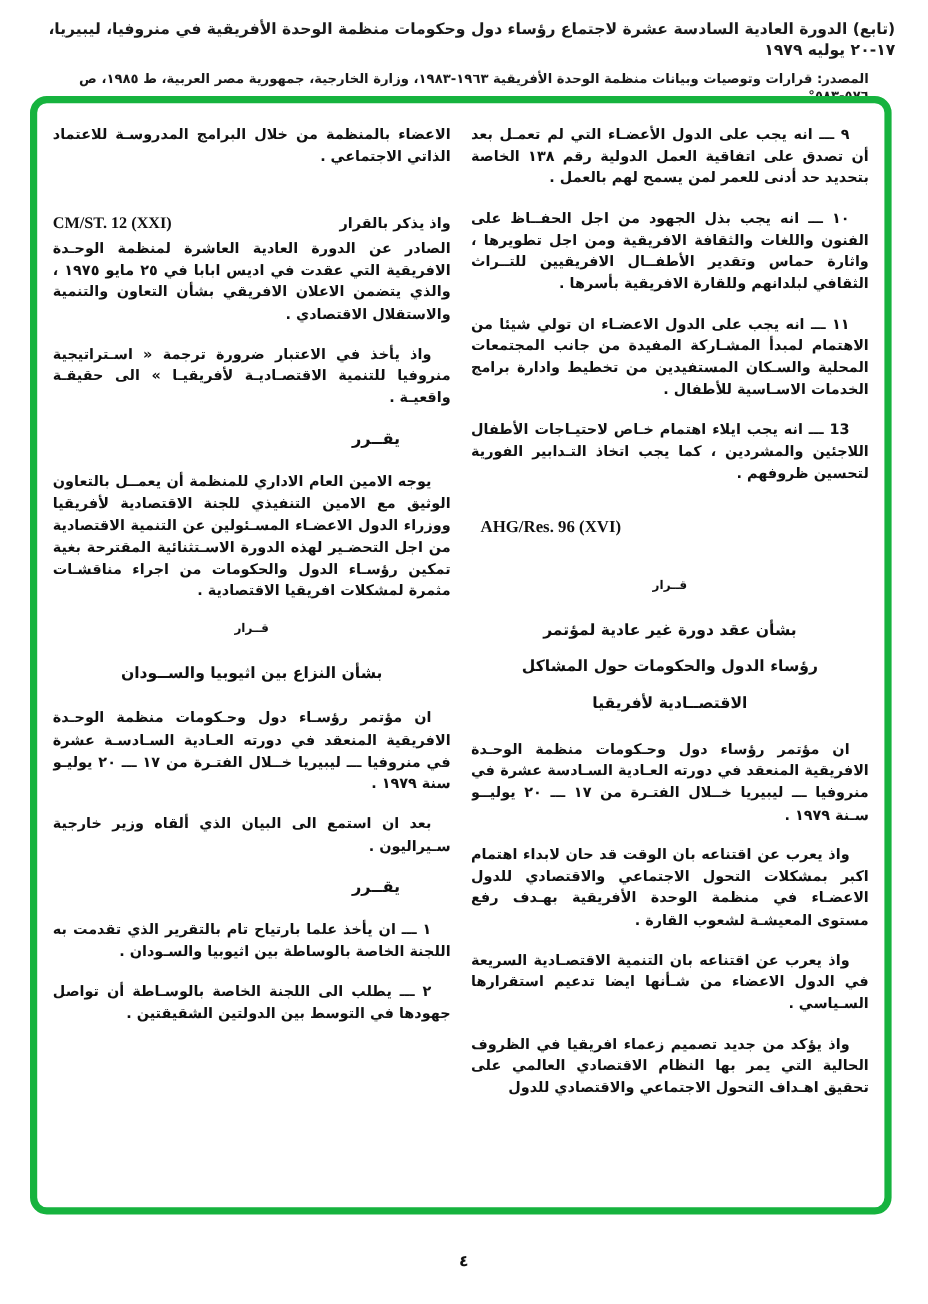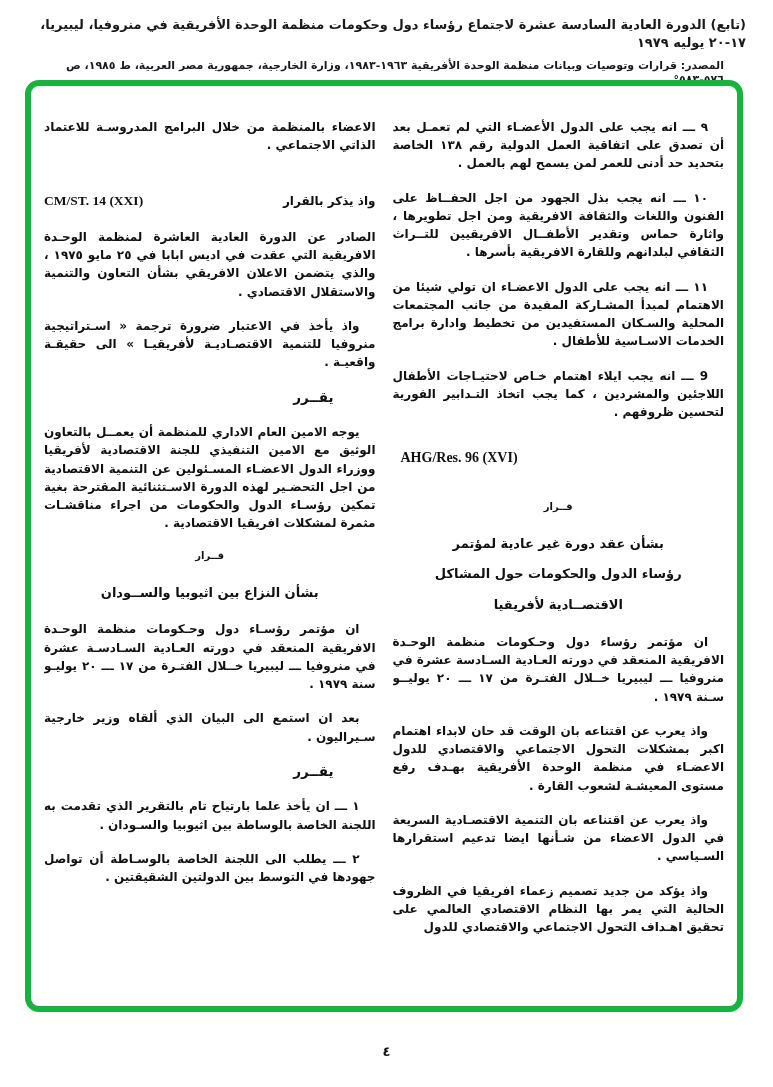--- a/index.html
+++ b/index.html
@@ -26,21 +26,21 @@
     padding:16px 13px 10px 13px;
     display:flex;flex-direction:row;direction:rtl;gap:17px;
     overflow:hidden;background:#ffffff;
   }
   .col{
     flex:1 1 0;min-width:0;direction:rtl;
     font-size:12px;font-weight:bold;line-height:1.52;
     color:#111;overflow:hidden;
   }
   
-  .para{margin:16px 0 15px 0;text-align:justify;text-indent:16px;}
+  .para{margin:1px 0 15px 0;text-align:justify;text-indent:16px;}
   .para.no-indent{text-indent:0;}
   .res-code{
     direction:ltr;text-align:left;unicode-bidi:embed;
     font-family:"Liberation Serif","DejaVu Serif",serif;
     font-size:14px;font-weight:bold;
     margin:26px 0 30px 0;padding-left:8px;
   }
   .heading-qarar{
     text-align:center;font-size:10px;font-weight:bold;
     margin:0 0 20px 0;letter-spacing:.5px;
@@ -77,40 +77,40 @@
     <div class="h-line1">(تابع) الدورة العادية السادسة عشرة لاجتماع رؤساء دول وحكومات منظمة الوحدة الأفريقية في منروفيا، ليبيريا، ١٧-٢٠ يوليه ١٩٧٩</div>
     <div class="h-line2">المصدر: قرارات وتوصيات وبيانات منظمة الوحدة الأفريقية ١٩٦٣-١٩٨٣، وزارة الخارجية، جمهورية مصر العربية، ط ١٩٨٥، ص ٥٧٦-٥٨٣°</div>
   </header>
 
   <main class="green-box" style="border-color: rgb(22, 179, 62);">
 
     <section class="col">
       <p class="para">٩ ـــ انه يجب على الدول الأعضـاء التي لم تعمـل بعد أن تصدق على اتفاقية العمل الدولية رقم ١٣٨ الخاصة بتحديد حد أدنى للعمر لمن يسمح لهم بالعمل .</p>
       <p class="para">١٠ ـــ انه يجب بذل الجهود من اجل الحفــاظ على الفنون واللغات والثقافة الافريقية ومن اجل تطويرها ، واثارة حماس وتقدير الأطفــال الافريقيين للتــراث الثقافي لبلدانهم وللقارة الافريقية بأسرها .</p>
       <p class="para">١١ ـــ انه يجب على الدول الاعضـاء ان تولي شيئا من الاهتمام لمبدأ المشـاركة المفيدة من جانب المجتمعات المحلية والسـكان المستفيدين من تخطيط وادارة برامج الخدمات الاسـاسية للأطفال .</p>
-      <p class="para">9 ـــ انه يجب ايلاء اهتمام خـاص لاحتيـاجات الأطفال اللاجئين والمشردين ، كما يجب اتخاذ التـدابير الفورية لتحسين ظروفهم .</p>
+      <p class="para">13 ـــ انه يجب ايلاء اهتمام خـاص لاحتيـاجات الأطفال اللاجئين والمشردين ، كما يجب اتخاذ التـدابير الفورية لتحسين ظروفهم .</p>
       <div class="res-code">AHG/Res. 96 (XVI)</div>
       <div class="heading-qarar">قــرار</div>
       <div class="title-block">
         <div class="title-line">بشأن عقد دورة غير عادية لمؤتمر</div>
         <div class="title-line">رؤساء الدول والحكومات حول المشاكل</div>
         <div class="title-line">الاقتصــادية لأفريقيا</div>
       </div>
       <p class="para">ان مؤتمر رؤساء دول وحـكومات منظمة الوحـدة الافريقية المنعقد في دورته العـادية السـادسة عشرة في منروفيا ـــ ليبيريا خــلال الفتـرة من ١٧ ـــ ٢٠ يوليــو سـنة ١٩٧٩ .</p>
       <p class="para">واذ يعرب عن اقتناعه بان الوقت قد حان لابداء اهتمام اكبر بمشكلات التحول الاجتماعي والاقتصادي للدول الاعضـاء في منظمة الوحدة الأفريقية بهـدف رفع مستوى المعيشـة لشعوب القارة .</p>
       <p class="para">واذ يعرب عن اقتناعه بان التنمية الاقتصـادية السريعة في الدول الاعضاء من شـأنها ايضا تدعيم استقرارها السـياسي .</p>
       <p class="para">واذ يؤكد من جديد تصميم زعماء افريقيا في الظروف الحالية التي يمر بها النظام الاقتصادي العالمي على تحقيق اهـداف التحول الاجتماعي والاقتصادي للدول</p>
     </section>
 
     <section class="col">
       <p class="para no-indent">الاعضاء بالمنظمة من خلال البرامج المدروسـة للاعتماد الذاتي الاجتماعي .</p>
       <div class="spacer-md"></div>
       <div class="recall-line">
         <span class="recall-label">واذ يذكر بالقرار</span>
-        <span class="recall-code">CM/ST. 14 (XXI)</span>
+        <span class="recall-code">CM/ST. 12 (XXI)</span>
       </div>
       <p class="para no-indent">الصادر عن الدورة العادية العاشرة لمنظمة الوحـدة الافريقية التي عقدت في اديس ابابا في ٢٥ مايو ١٩٧٥ ، والذي يتضمن الاعلان الافريقي بشأن التعاون والتنمية والاستقلال الاقتصادي .</p>
       <p class="para">واذ يأخذ في الاعتبار ضرورة ترجمة « اسـتراتيجية منروفيا للتنمية الاقتصـاديـة لأفريقيـا » الى حقيقـة واقعيـة .</p>
       <div class="heading-decides">يقــرر</div>
       <p class="para">يوجه الامين العام الاداري للمنظمة أن يعمــل بالتعاون الوثيق مع الامين التنفيذي للجنة الاقتصادية لأفريقيا ووزراء الدول الاعضـاء المسـئولين عن التنمية الاقتصادية من اجل التحضـير لهذه الدورة الاسـتثنائية المقترحة بغية تمكين رؤسـاء الدول والحكومات من اجراء مناقشـات مثمرة لمشكلات افريقيا الاقتصادية .</p>
       <div class="heading-qarar">قــرار</div>
       <div class="title-line title-block">بشأن النزاع بين اثيوبيا والســودان</div>
       <p class="para">ان مؤتمر رؤسـاء دول وحـكومات منظمة الوحـدة الافريقية المنعقد في دورته العـادية السـادسـة عشرة في منروفيا ـــ ليبيريا خــلال الفتـرة من ١٧ ـــ ٢٠ يوليـو سنة ١٩٧٩ .</p>
       <p class="para">بعد ان استمع الى البيان الذي ألقاه وزير خارجية سـيراليون .</p>
       <div class="heading-decides">يقــرر</div>

